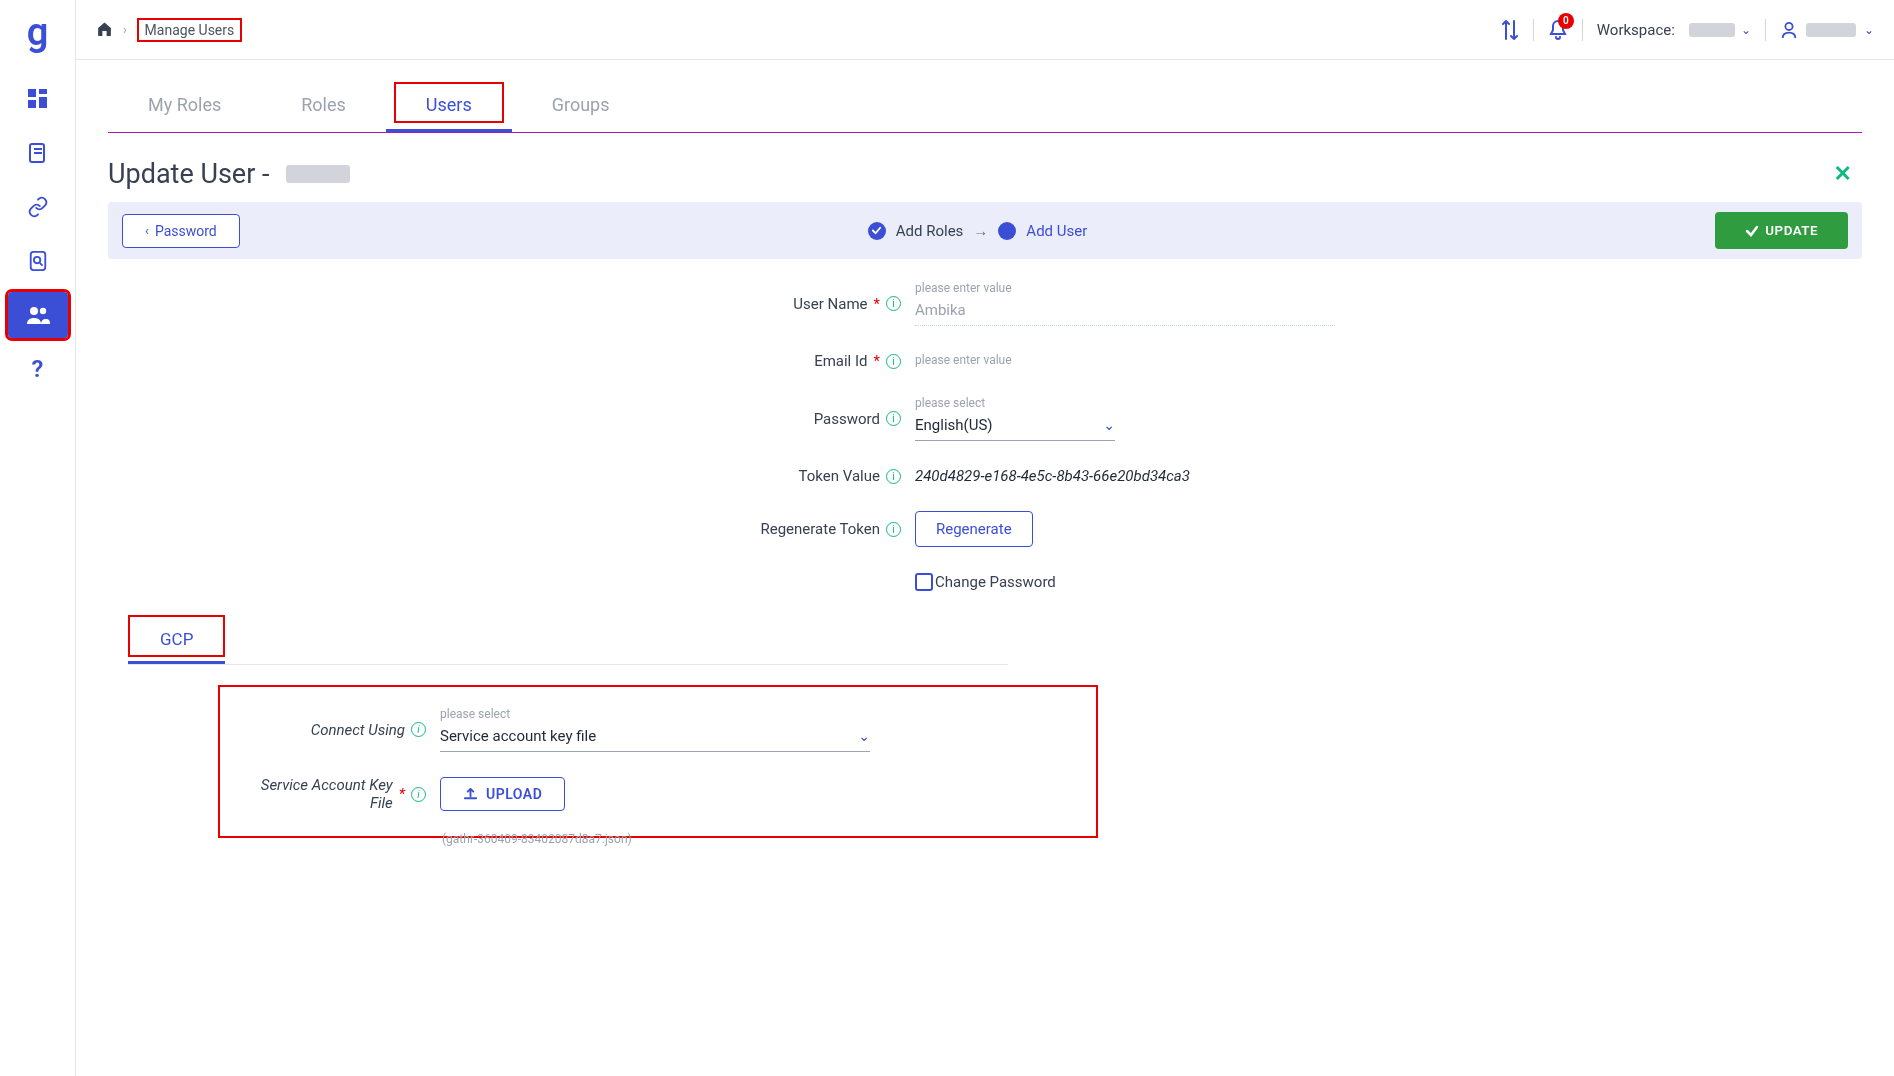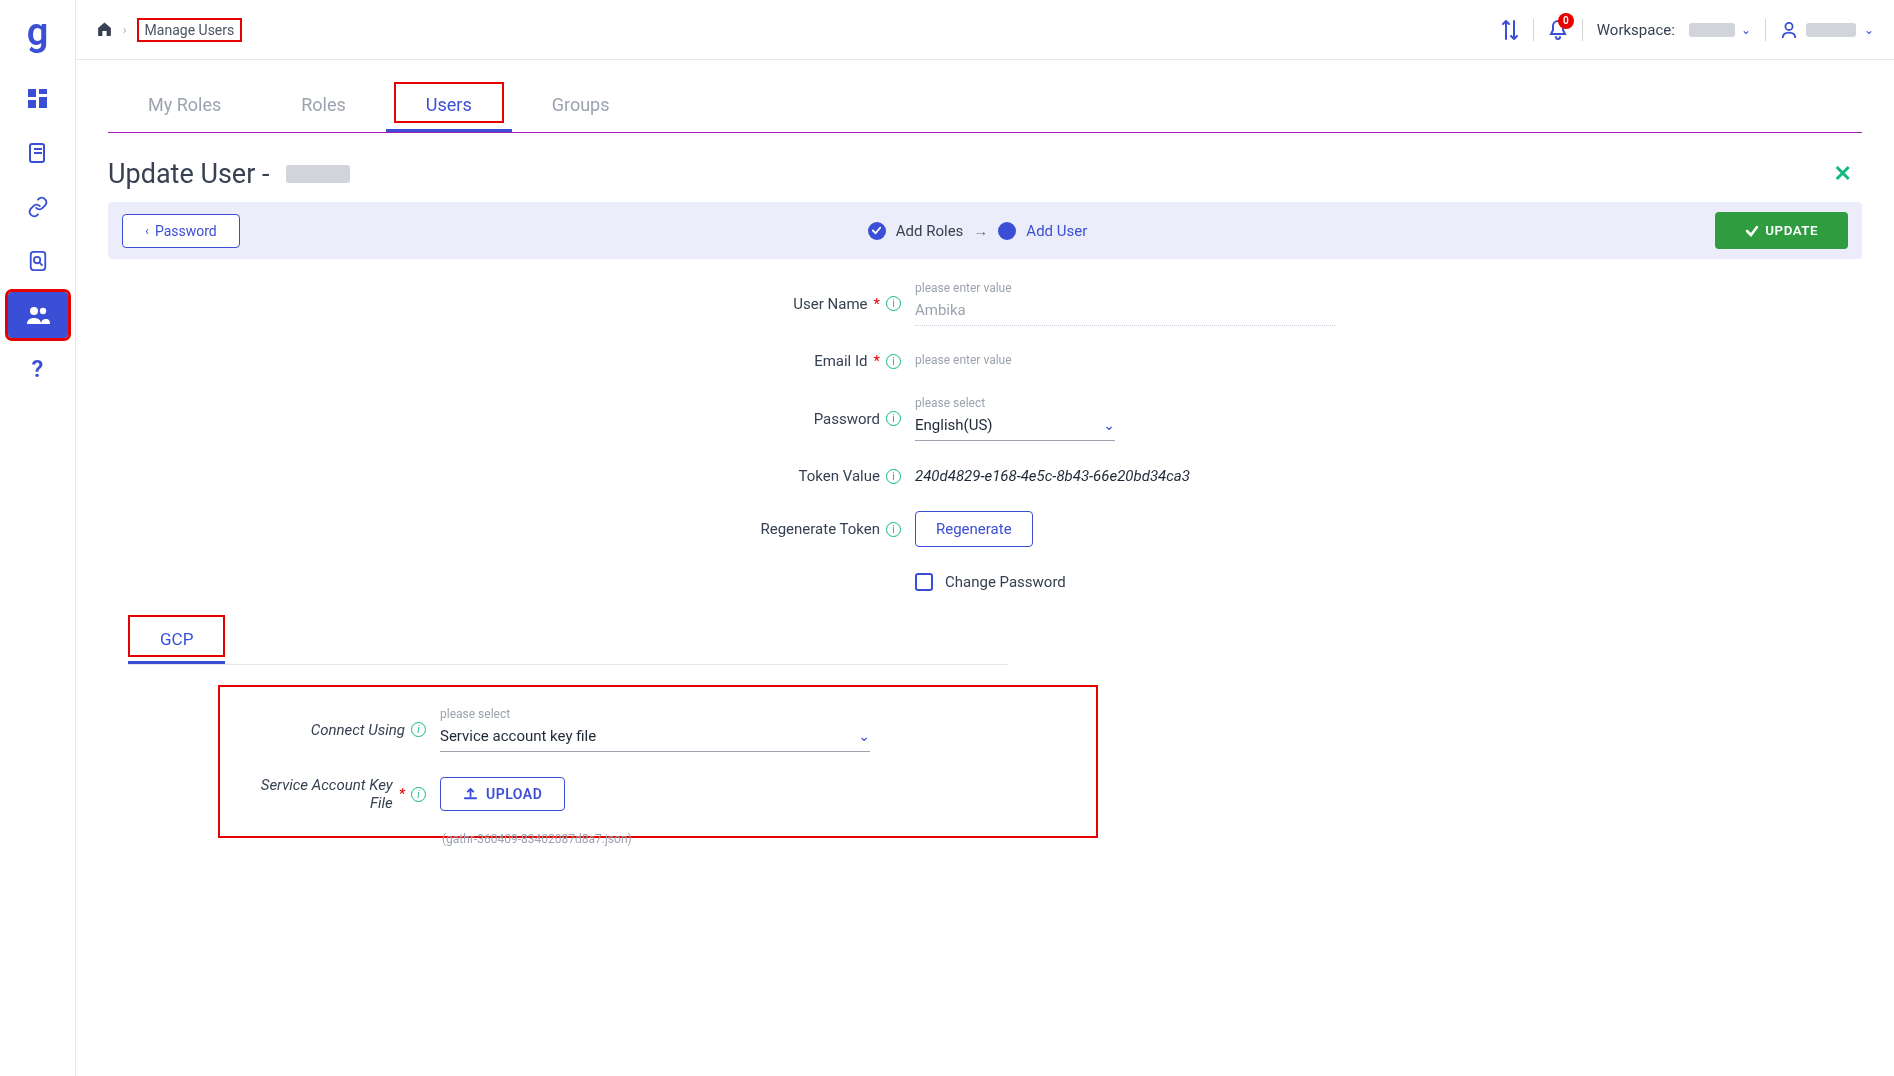--- a/index.html
+++ b/index.html
@@ -44,21 +44,21 @@
 .req { color: #e60000; }
 .info-i { width: 15px; height: 15px; border: 1.5px solid #10b981; border-radius: 999px; color: #10b981; font-size: 10px; display: inline-flex; align-items: center; justify-content: center; flex-shrink: 0; }
 .form-control { flex: 1; max-width: 420px; }
 .float-label { font-size: 12px; color: #9ca3af; margin-bottom: 2px; }
 .text-input { width: 100%; border: none; border-bottom: 1px dotted #cbd5e1; padding: 4px 0 6px 0; font-size: 15px; color: #9ca3af; background: transparent; }
 .select-input { width: 100%; border: none; border-bottom: 1px solid #3b4fd6; padding: 4px 0 6px 0; font-size: 15px; color: #1f2937; background: transparent; display: flex; justify-content: space-between; align-items: center; cursor: pointer; }
 .select-input.narrow { max-width: 200px; border-bottom-color: #9ca3af; }
 .chevron-down { color: #3b4fd6; font-size: 14px; }
 .token-value { font-size: 15px; color: #1f2937; font-style: italic; }
 .regen-btn { border: 1px solid #3b4fd6; color: #3b4fd6; background: #fff; padding: 8px 20px; border-radius: 4px; cursor: pointer; font-size: 15px; }
-.checkbox-row { display: flex; align-items: center; gap: 12px; font-size: 15px; color: #374151; }
+.checkbox-row { display: flex; align-items: center; gap: 2px; font-size: 15px; color: #374151; }
 .checkbox { width: 18px; height: 18px; border: 2px solid #3b4fd6; border-radius: 3px; }
 .subtabs { display: flex; border-bottom: 1px solid #e5e7eb; margin: 10px 0 20px 20px; max-width: 880px; }
 .subtab { padding: 12px 32px; color: #3b4fd6; font-size: 17px; border-bottom: 3px solid #3b4fd6; cursor: pointer; position: relative; }
 .subtab.highlight-red::after { content: ''; position: absolute; inset: -2px 0 4px 0; border: 2px solid #e60000; pointer-events: none; }
 .gcp-box { border: 2px solid #e60000; padding: 20px; max-width: 880px; margin-left: 110px; }
 .gcp-row { display: flex; align-items: center; margin-bottom: 24px; }
 .gcp-label { width: 200px; text-align: right; padding-right: 14px; color: #374151; font-size: 15px; display: flex; justify-content: flex-end; align-items: center; gap: 6px; font-style: italic; }
 .upload-btn { border: 1px solid #3b4fd6; color: #3b4fd6; background: #fff; padding: 8px 22px; border-radius: 4px; cursor: pointer; font-size: 14px; font-weight: 600; letter-spacing: 0.5px; display: flex; align-items: flex-start; gap: 8px; }
 .file-hint { font-size: 12px; color: #9ca3af; margin-left: 334px; margin-top: -6px; }
 svg { display: block; }

